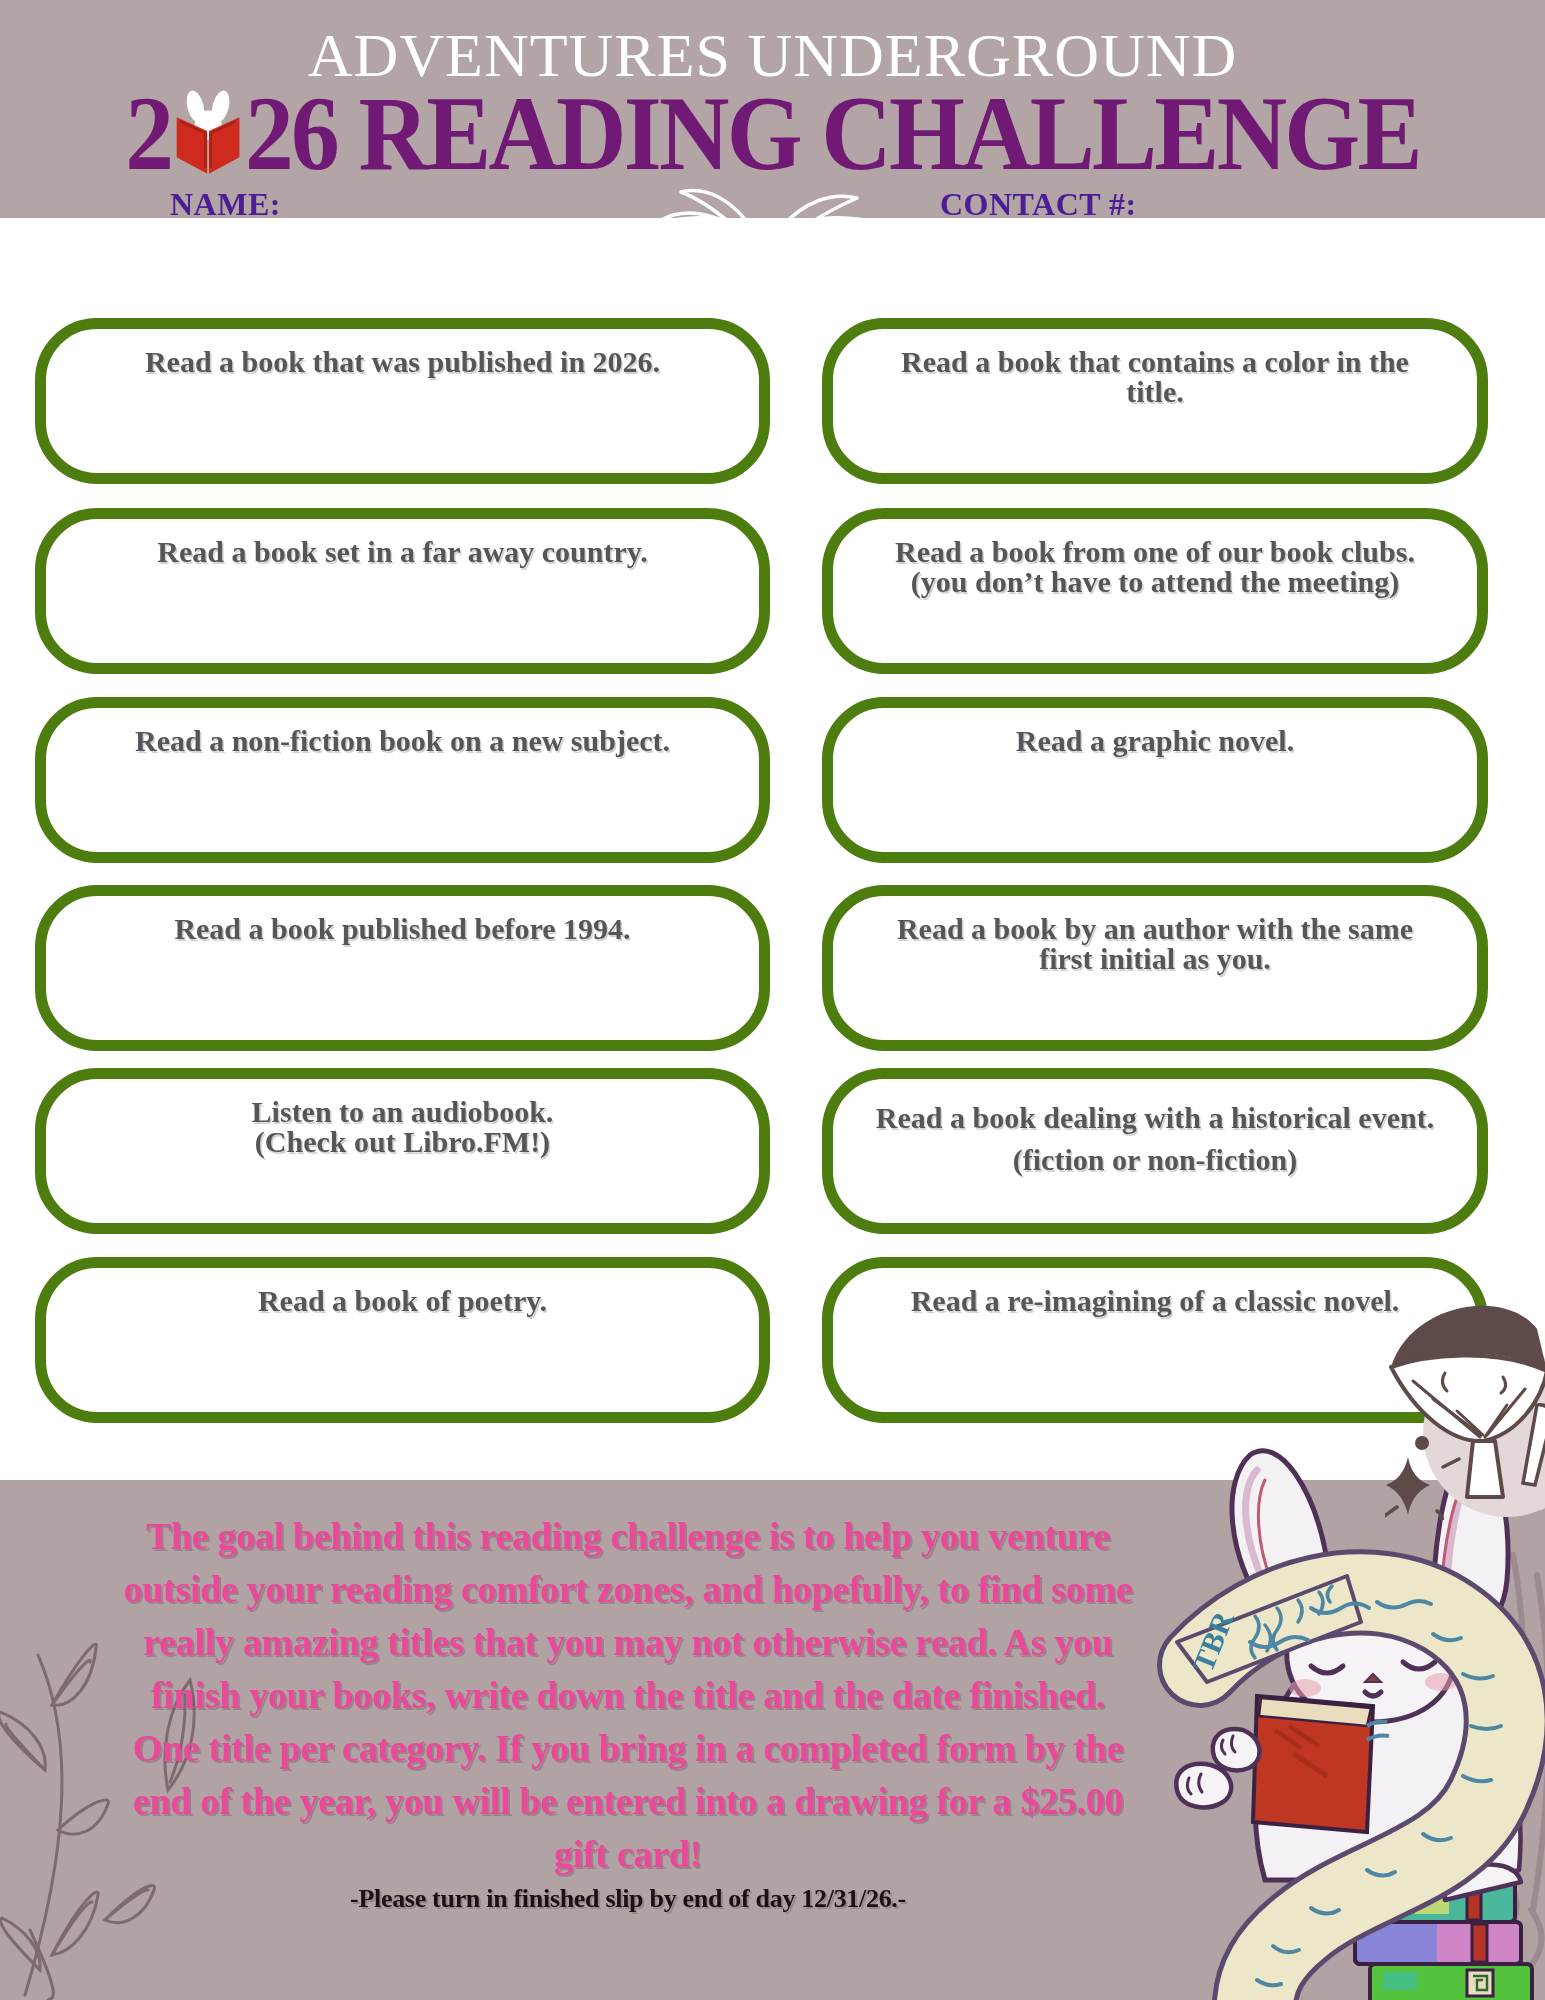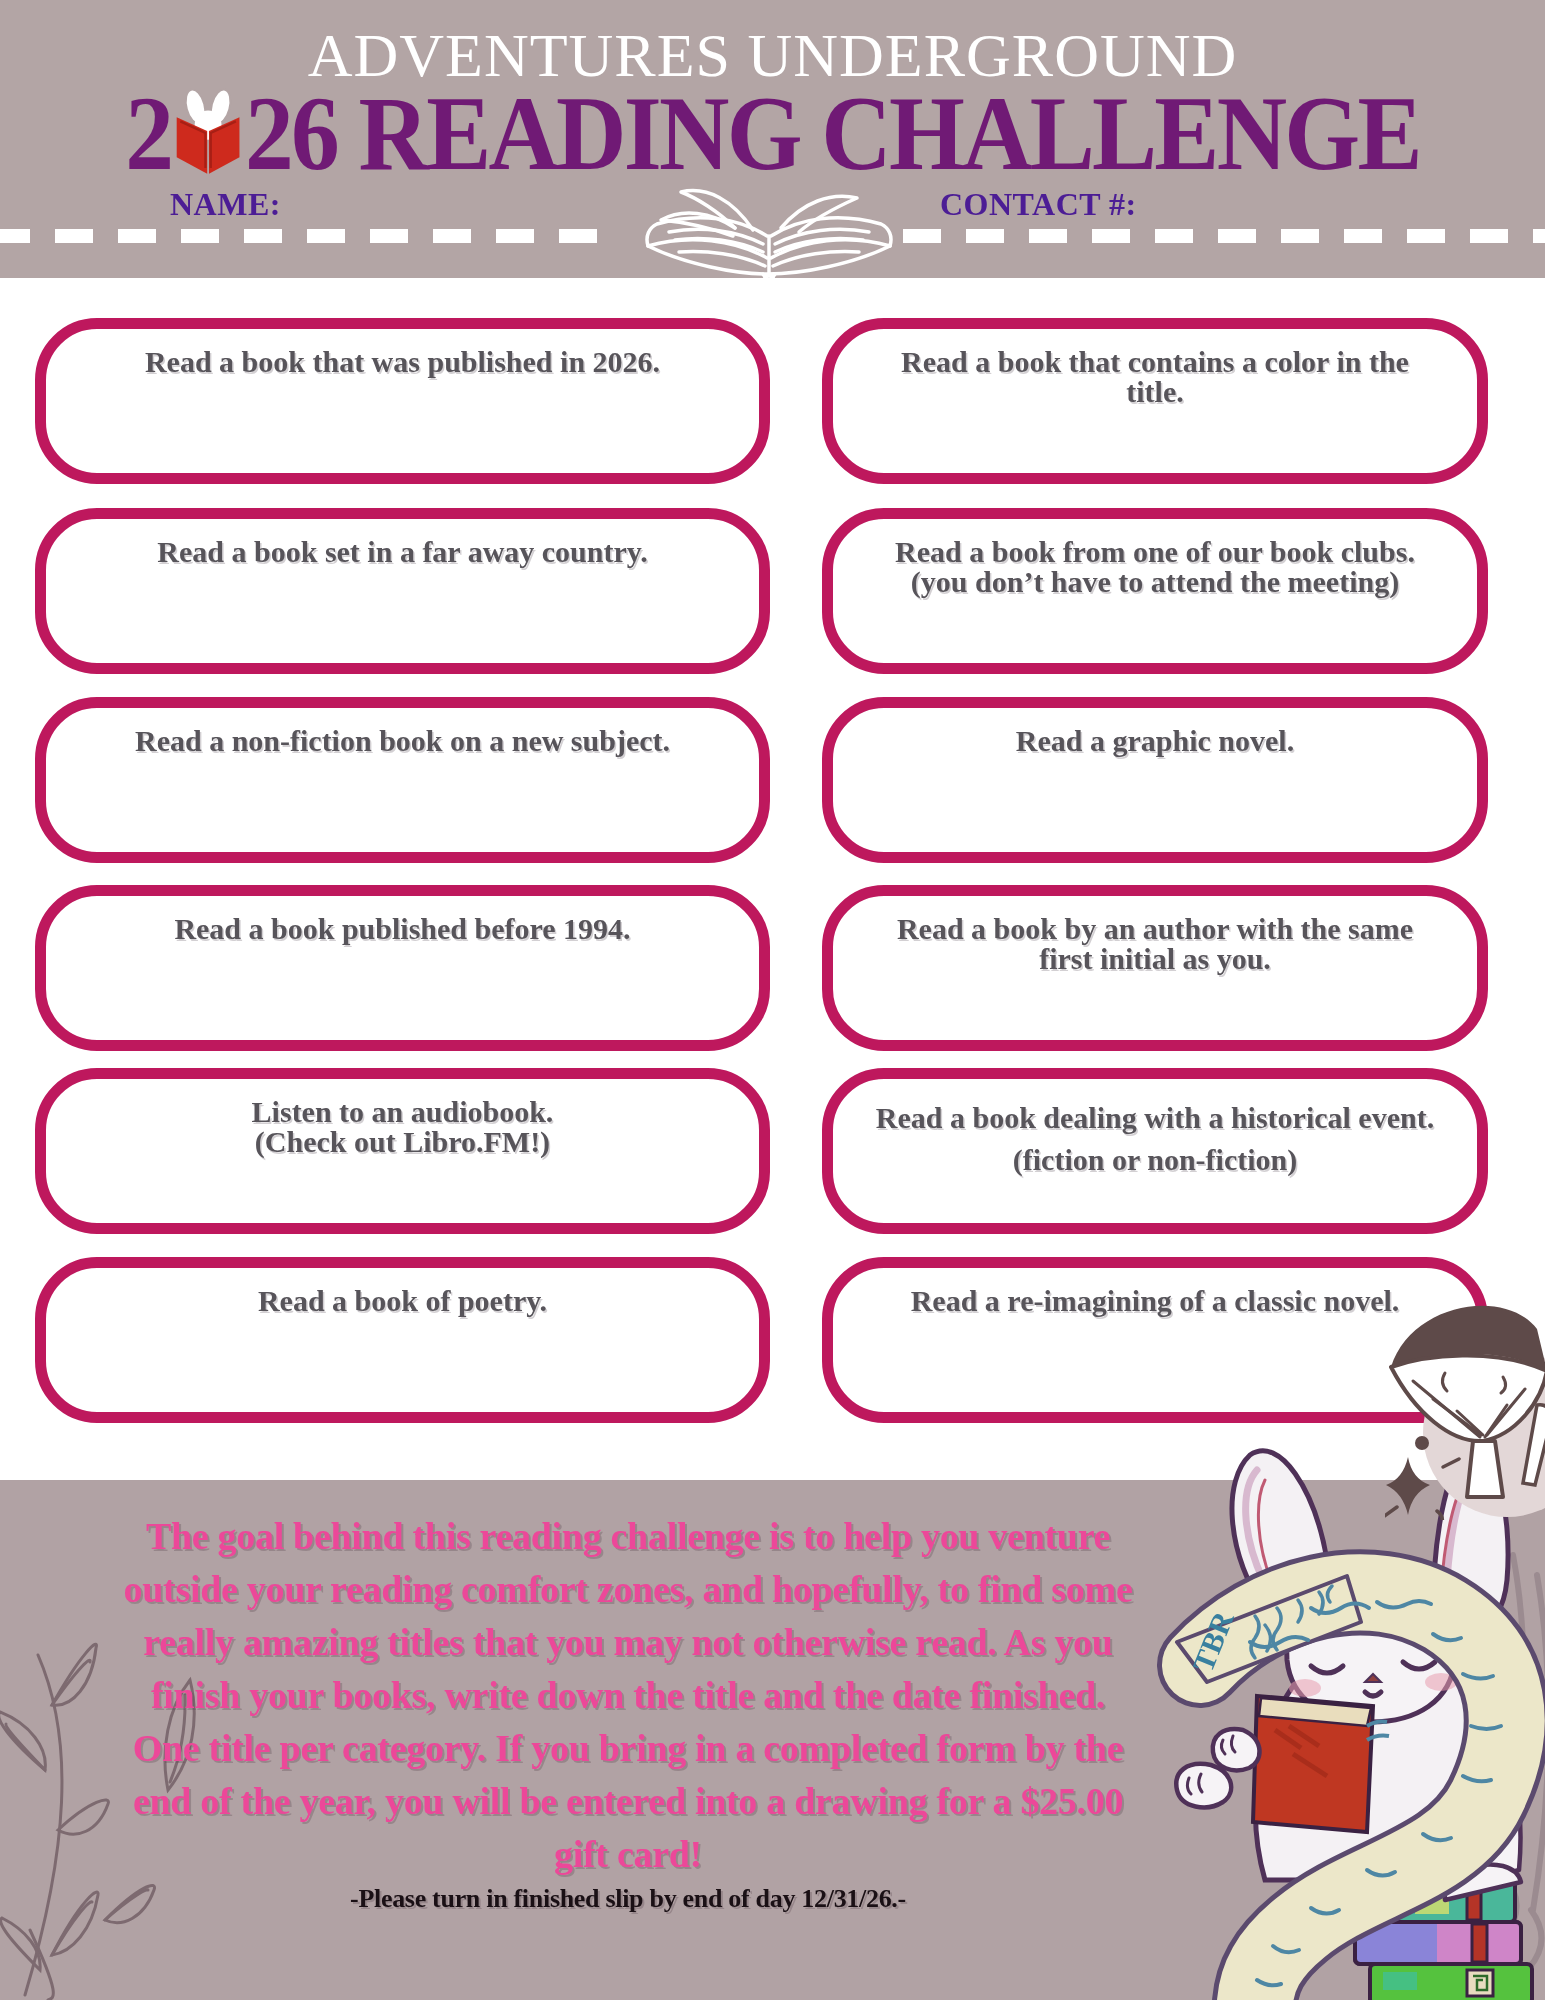--- a/index.html
+++ b/index.html
@@ -1,21 +1,21 @@
 <!DOCTYPE html>
 <html><head>
 <meta charset="utf-8">
 <style>
   html,body{margin:0;padding:0;}
   body{
     width:1545px;height:2000px;position:relative;overflow:hidden;
     background:#ffffff;font-family:"Liberation Serif","DejaVu Serif",serif;
   }
   
-  .header{position:absolute;left:0;top:0;width:1545px;height:278px;background:#b3a5a5;}
+  .header{position:absolute;left:0;top:0;width:1545px;height:218px;background:#b3a5a5;}
   .store-name{
     position:absolute;left:0;top:22px;width:1545px;text-align:center;
     color:#ffffff;font-size:62px;font-weight:400;letter-spacing:1px;line-height:66px;white-space:nowrap;
   }
   .year-title{
     position:absolute;left:0;top:78px;width:1545px;text-align:center;
     color:#701a75;font-size:106px;font-weight:700;letter-spacing:-3px;line-height:112px;white-space:nowrap;
   }
   .year-title .tpart{display:inline-block;transform:scaleX(.92);transform-origin:center;}
   .book-rabbit{display:inline-block;width:76px;height:92px;margin:0 2px;vertical-align:-8px;}
@@ -25,21 +25,21 @@
   .name-label{left:170px;}
   .contact-label{left:940px;}
   .write-area{position:absolute;top:182px;height:44px;}
   .name-write{left:295px;width:320px;}
   .contact-write{left:1125px;width:300px;}
   .dash-line{position:absolute;left:0;top:0;width:1545px;height:278px;pointer-events:none;}
   .open-book{position:absolute;left:635px;top:178px;width:270px;height:112px;}
   
   .pill{
     position:absolute;box-sizing:border-box;height:166px;background:#ffffff;
-    border:11px solid #be185d;border-radius:62px;
+    border:11px solid #4d7c0f;border-radius:62px;
     text-align:center;padding:18px 30px 0 30px;
   }
   .pill-text{
     font-size:30px;font-weight:700;color:#57545a;line-height:30px;white-space:pre-line;
     text-shadow:1.5px 1.5px 0 rgba(175,170,175,.55);
   }
   .c1{left:35px;width:735px;}
   .c2{left:822px;width:666px;}
   .r1{top:318px;}.r2{top:508px;}.r3{top:697px;}.r4{top:885px;}.r5{top:1068px;}.r6{top:1257px;}
   .pill.gap2 .pill-text{line-height:42px;}

